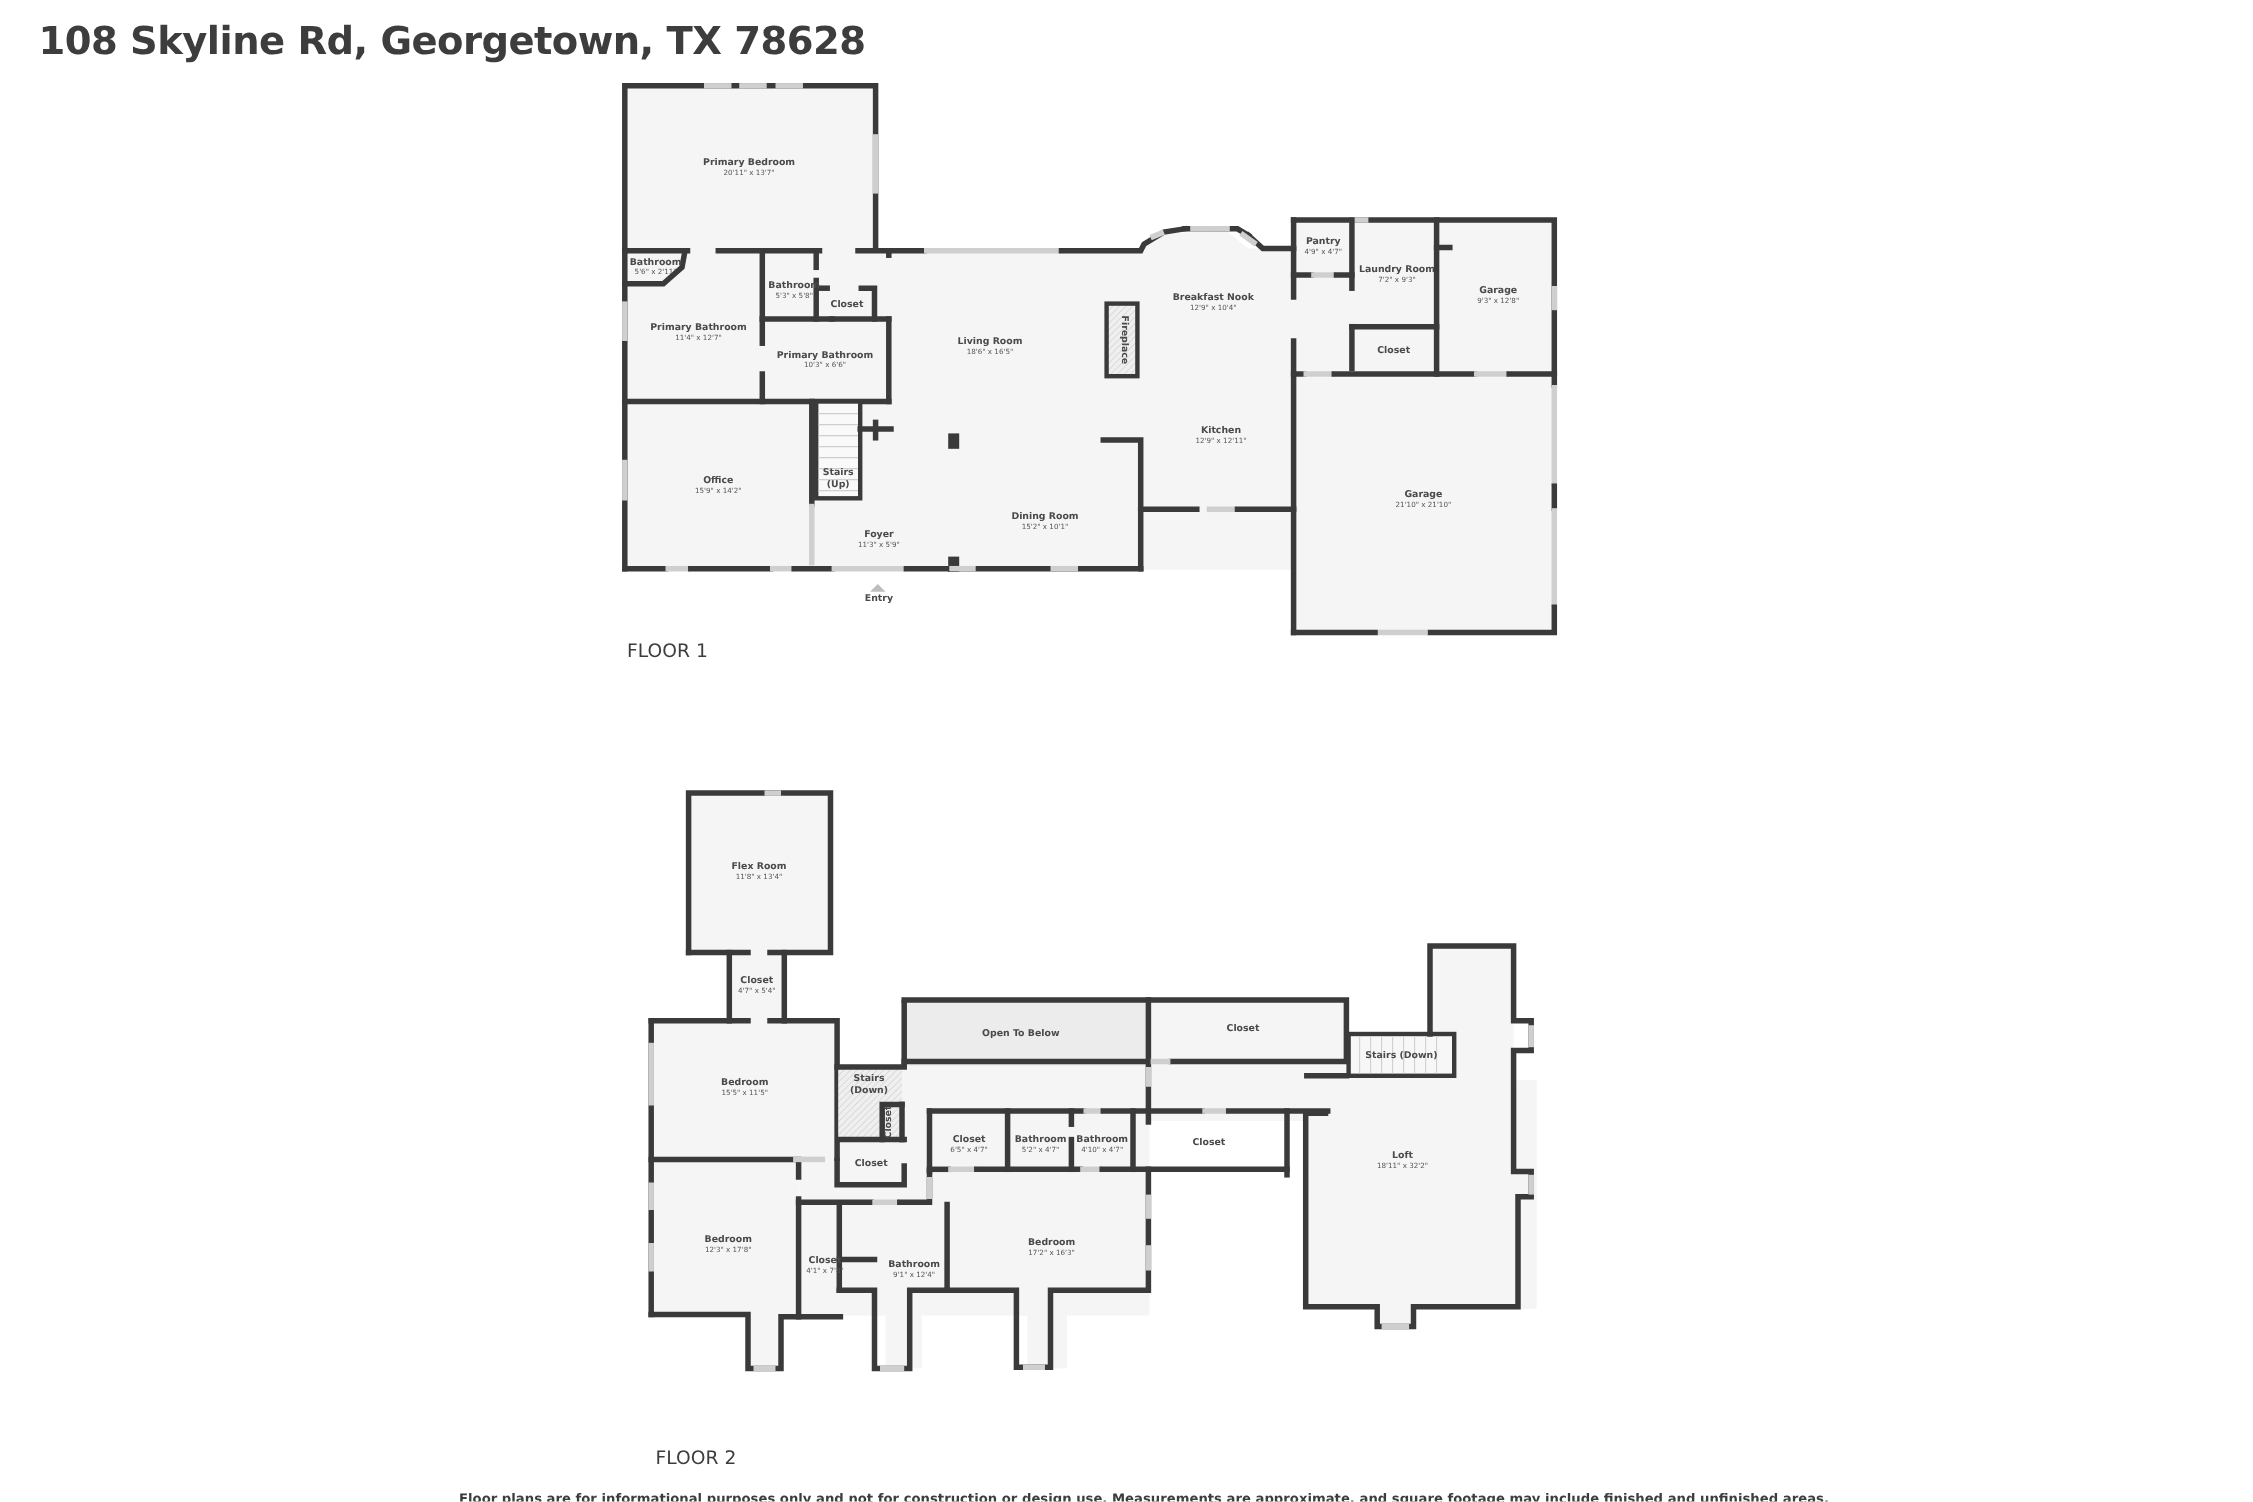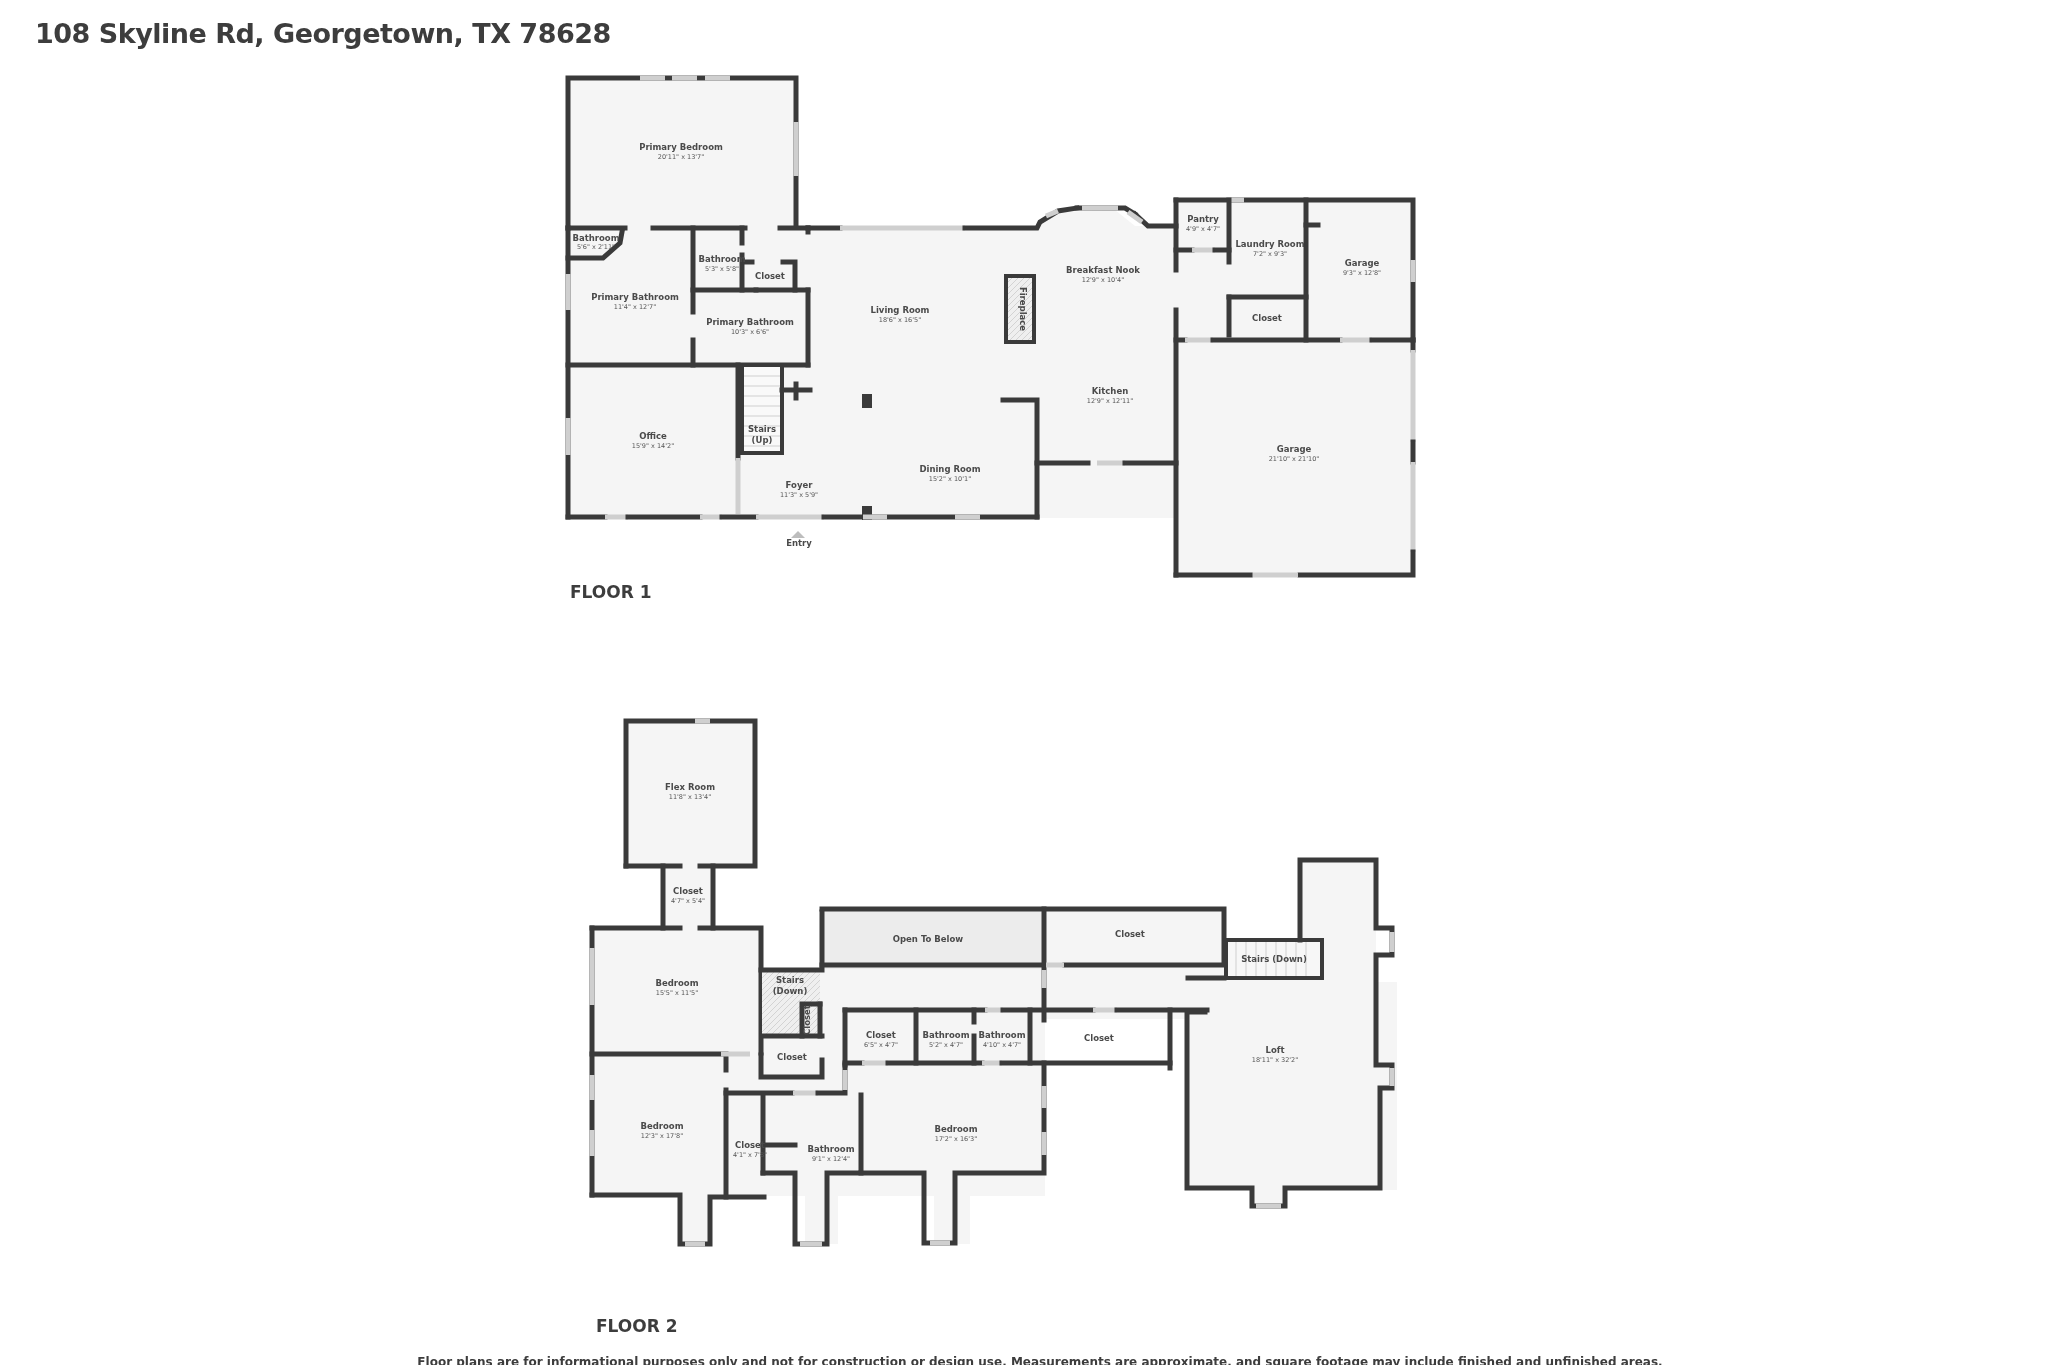--- a/index.html
+++ b/index.html
@@ -1,18 +1,18 @@
 <!DOCTYPE html>
 <html><head>
 <meta charset="utf-8">
 <style>
   html,body{margin:0;padding:0;background:#ffffff;}
   body{width:2048px;height:1365px;position:relative;overflow:hidden;font-family:"DejaVu Sans","Liberation Sans",sans-serif;color:#444;}
-  .title{position:absolute;left:35px;top:18px;font-size:27px;font-weight:bold;color:#3d3d3d;letter-spacing:-0.5px;}
-  .floor-label{position:absolute;font-size:17px;font-weight:bold;color:#3d3d3d;}
+  .title{position:absolute;left:35px;top:18px;font-size:35px;font-weight:bold;color:#3d3d3d;letter-spacing:-0.5px;}
+  .floor-label{position:absolute;font-size:17px;font-weight:normal;color:#3d3d3d;}
   .disclaimer{position:absolute;left:0;width:2080px;top:1355px;text-align:center;font-size:12px;font-weight:bold;color:#3d3d3d;}
   svg{position:absolute;left:0;top:0;}
   .room{fill:#f5f5f5;}
   .open{fill:#ececec;}
   .wall{stroke:#3a3a3a;stroke-width:5;fill:none;stroke-linecap:square;}
   .win{stroke:#cfcfcf;stroke-width:5;fill:none;}
   .rname{font-family:"DejaVu Sans","Liberation Sans",sans-serif;font-size:8.5px;font-weight:bold;fill:#4a4a4a;text-anchor:middle;}
   .rdim{font-family:"DejaVu Sans","Liberation Sans",sans-serif;font-size:6.5px;fill:#555;text-anchor:middle;}
   .stairs line{stroke:#cfcfcf;stroke-width:1;}
 </style>

